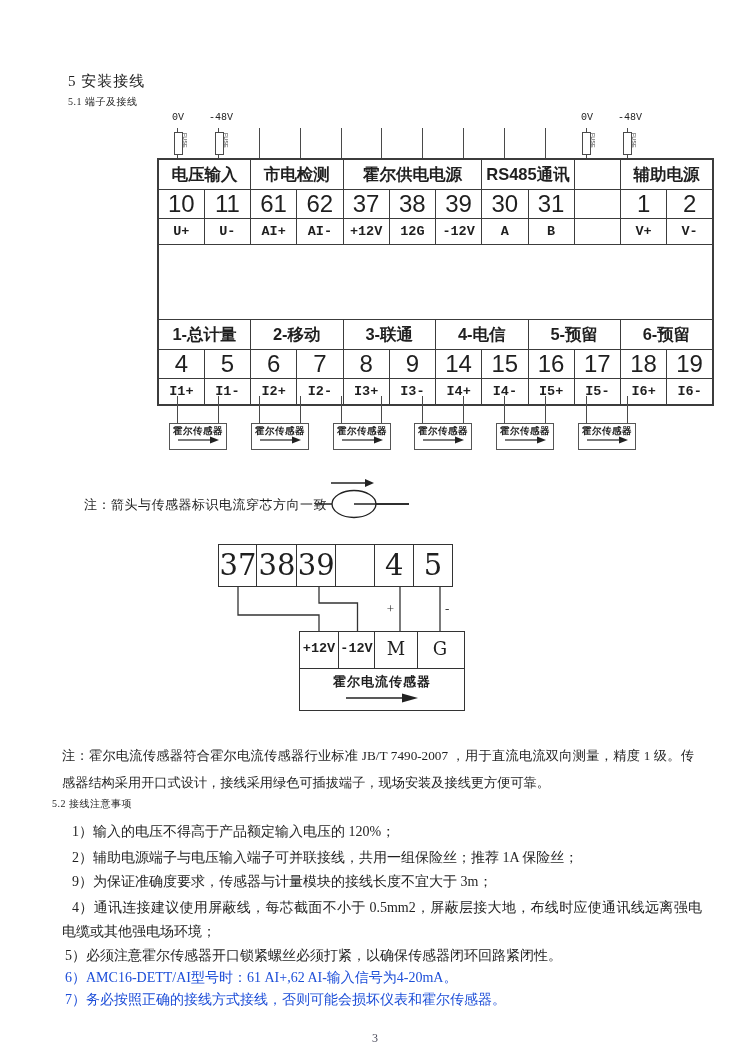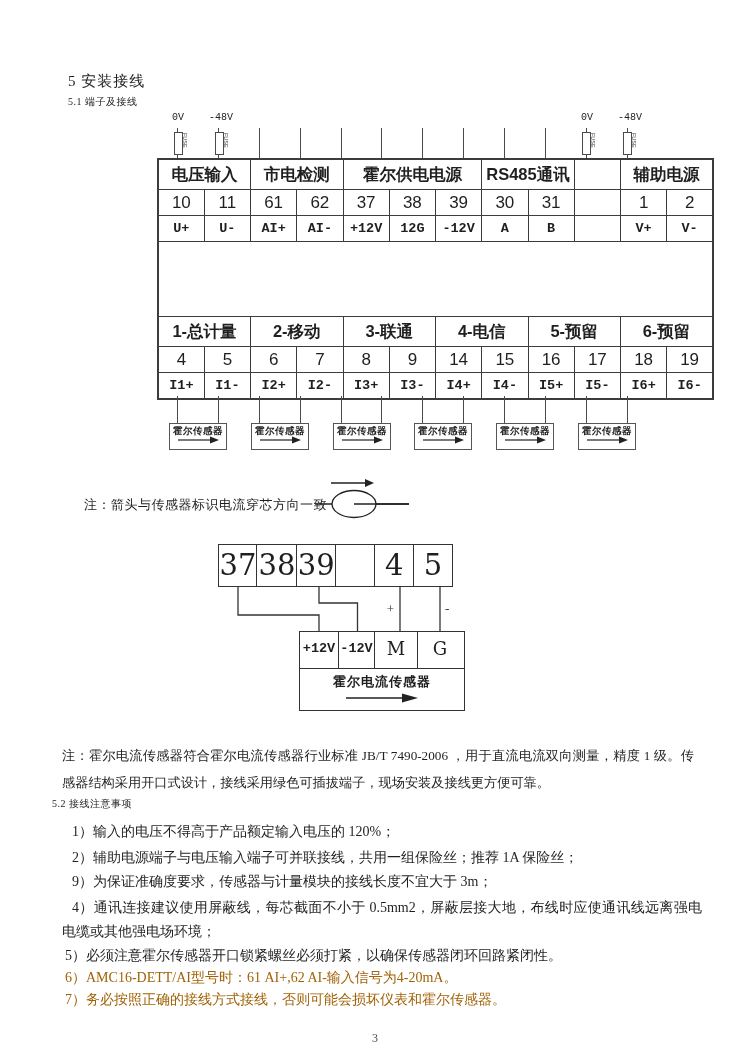--- a/index.html
+++ b/index.html
@@ -15,21 +15,21 @@
   .bl{top:284px;height:28px;}
   .fuse-rect{position:absolute;top:20px;width:7px;height:21px;border:1px solid #4a4a4a;background:#fff;}
   .fuse-txt{position:absolute;top:21px;font-family:"Liberation Sans",sans-serif;font-size:5.5px;
             writing-mode:vertical-rl;letter-spacing:0;color:#333;line-height:5px;}
   .fuse-lbl{position:absolute;top:0;transform:translateX(-50%);font-family:"Liberation Mono",monospace;
             font-size:10px;color:#222;white-space:nowrap;}
   table.tb{position:absolute;left:0;top:46px;width:557px;border-collapse:collapse;table-layout:fixed;
            border:2px solid #3c3c3c;}
   table.tb td{border:1.5px solid #3c3c3c;text-align:center;padding:0;overflow:hidden;white-space:nowrap;}
   tr.grp td{height:29px;font-family:"Liberation Sans",sans-serif;font-weight:700;font-size:16.5px;}
-  tr.num td{height:25px;font-family:"Liberation Sans","DejaVu Sans",sans-serif;font-size:17px;font-weight:500;}
+  tr.num td{height:25px;font-family:"Liberation Sans","DejaVu Sans",sans-serif;font-size:24px;font-weight:500;}
   tr.lbl td{height:25px;font-family:"Liberation Mono",monospace;font-weight:700;font-size:13.5px;}
   tr.spacer td{height:74px;border:none;}
   .sensor-box{position:absolute;top:311px;width:58px;height:27px;border:1.2px solid #555;
               text-align:center;box-sizing:border-box;}
   .sensor-box span{display:block;font-size:9.5px;font-weight:700;line-height:12px;letter-spacing:0.5px;
                    transform:translateY(1px);}
   
   #flownote{left:84px;top:496px;font-size:13px;letter-spacing:0.5px;}
   
   #diagram2{left:218px;top:544px;width:250px;height:170px;}
@@ -45,21 +45,21 @@
   .pin.g{font-family:"DejaVu Serif",serif;font-size:18px;}
   .pin.br{border-right:1.6px solid #333;}
   #hallname{text-align:center;font-size:13px;font-weight:700;letter-spacing:1px;margin-top:4px;}
   #caption{left:0;top:722px;width:750px;text-align:center;font-size:13px;letter-spacing:0.5px;}
   
   #hallnote{left:62px;top:742px;width:632px;font-size:13.2px;line-height:27px;text-align:justify;}
   #sec52{left:52px;top:797px;}
   .note-item{position:absolute;left:62px;width:640px;font-size:14px;line-height:24px;text-align:justify;}
   .ind{text-indent:10px;}
   .ind2{text-indent:3px;}
-  .red{color:#a16207;}
+  .red{color:#1d4ed8;}
   #pagenum{left:0;top:1031px;width:750px;text-align:center;font-size:12px;color:#4a4a5a;}
   svg{display:block;}
 </style>
 </head>
 <body>
 
 <div class="page">
 
   <div class="abs h1" style="left:68px;top:72px;">5 安装接线</div>
   <div class="abs h2" style="left:68px;top:95px;">5.1 端子及接线</div>
@@ -279,21 +279,21 @@
       </div>
       <div id="hallname">霍尔电流传感器</div>
       <svg width="80" height="10" style="margin:2px auto 0;">
         <line x1="4" y1="5" x2="60" y2="5" stroke="#222" stroke-width="1.4"></line>
         <polygon points="60,0.5 76,5 60,9.5" fill="#222"></polygon>
       </svg>
     </div>
   </div>
 
 
-  <div class="abs" id="hallnote">注：霍尔电流传感器符合霍尔电流传感器行业标准 JB/T 7490-2006 ，用于直流电流双向测量，精度 1 级。传感器结构采用开口式设计，接线采用绿色可插拔端子，现场安装及接线更方便可靠。</div>
+  <div class="abs" id="hallnote">注：霍尔电流传感器符合霍尔电流传感器行业标准 JB/T 7490-2007 ，用于直流电流双向测量，精度 1 级。传感器结构采用开口式设计，接线采用绿色可插拔端子，现场安装及接线更方便可靠。</div>
   <div class="abs h2" id="sec52">5.2 接线注意事项</div>
 
   <div class="note-item ind" style="top:820px;">1）输入的电压不得高于产品额定输入电压的 120%；</div>
   <div class="note-item ind" style="top:846px;">2）辅助电源端子与电压输入端子可并联接线，共用一组保险丝；推荐 1A 保险丝；</div>
   <div class="note-item ind" style="top:870px;">9）为保证准确度要求，传感器与计量模块的接线长度不宜大于 3m；</div>
   <div class="note-item ind" style="top:896px;">4）通讯连接建议使用屏蔽线，每芯截面不小于 0.5mm2，屏蔽层接大地，布线时应使通讯线远离强电电缆或其他强电场环境；</div>
   <div class="note-item ind2" style="top:944px;">5）必须注意霍尔传感器开口锁紧螺丝必须打紧，以确保传感器闭环回路紧闭性。</div>
   <div class="note-item ind2 red" style="top:966px;">6）AMC16-DETT/AI型号时：61 AI+,62 AI-输入信号为4-20mA。</div>
   <div class="note-item ind2 red" style="top:988px;">7）务必按照正确的接线方式接线，否则可能会损坏仪表和霍尔传感器。</div>
 

